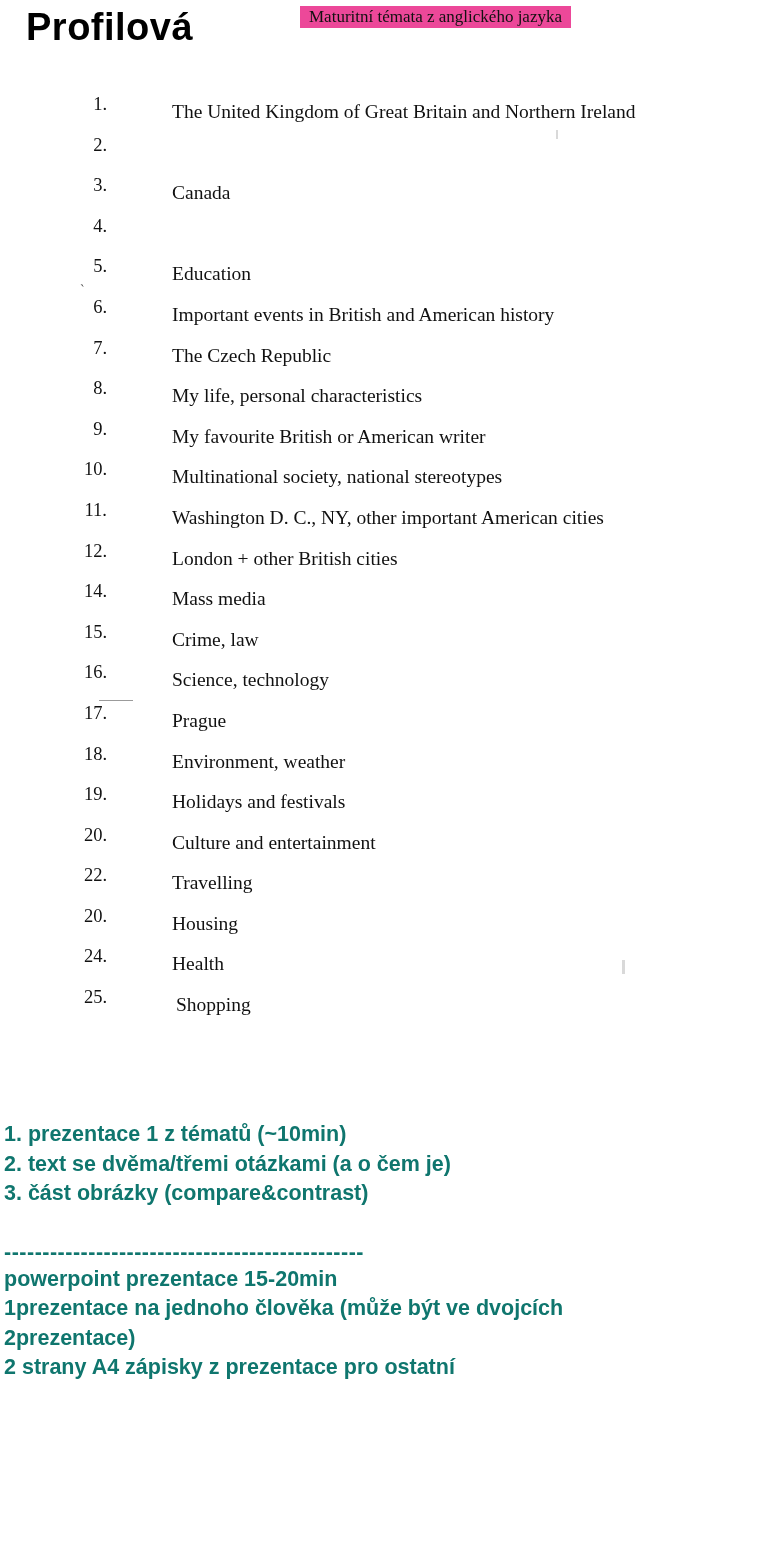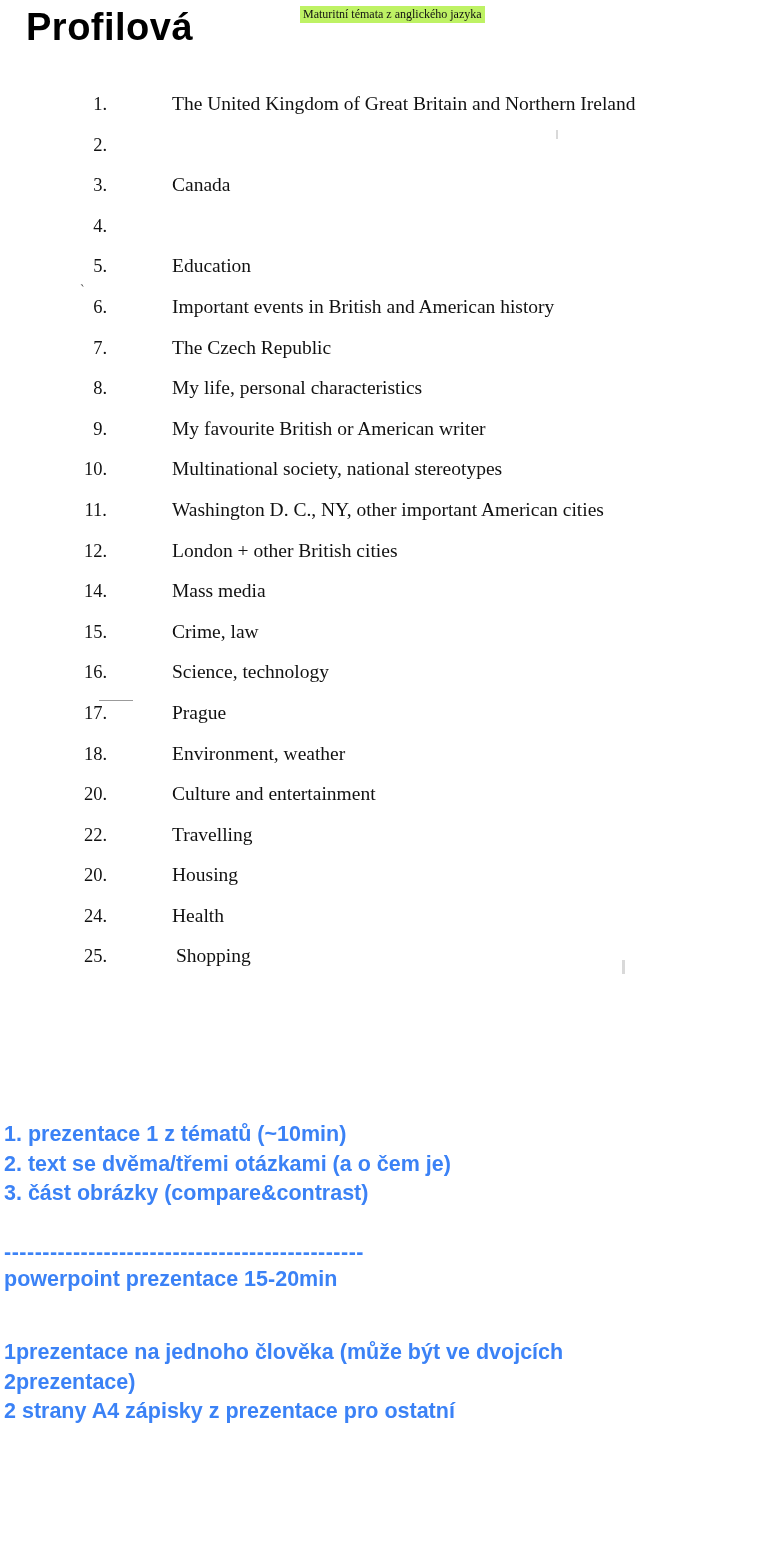--- a/index.html
+++ b/index.html
@@ -29,24 +29,24 @@
     font-weight: bold;
     font-size: 38px;
     letter-spacing: 0.5px;
     color: #000;
   }
   .header-subtitle {
     position: absolute;
     left: 300px;
     top: 6px;
     font-family: "Liberation Serif", serif;
-    font-size: 12px;
+    font-size: 17px;
     color: #111;
-    background: #bef264;
-    padding: 1px 3px;
+    background: #ec4899;
+    padding: 1px 9px;
     white-space: nowrap;
   }
 
   
   .topics {
     position: absolute;
     left: 0;
     top: 84px;
     width: 775px;
   }
@@ -61,21 +61,21 @@
     right: 668px;   
     top: 0;
     width: 60px;
     text-align: right;
     font-size: 18.5px;
     color: #121212;
   }
   .topic-label {
     position: absolute;
     left: 172px;
-    top: 0;
+    top: 8px;
     white-space: nowrap;
     color: #111;
   }
   
   .tick-mark {
     position: absolute;
     left: 79px;
     top: 282px;
     font-size: 15px;
     color: #4a4a4a;
@@ -93,42 +93,41 @@
   }
 
   
   .notes {
     position: absolute;
     left: 0;
     top: 1120px;
     width: 672px;
     font-family: "Liberation Sans", sans-serif;
     font-weight: bold;
-    color: #3b82f6;
+    color: #0f766e;
   }
   .note-line {
     font-size: 21.5px;
     line-height: 29.5px;
     padding-left: 4px;
     white-space: nowrap;
   }
   .note-gap {
     height: 30px;
   }
   .note-divider {
     font-size: 21.5px;
     line-height: 26px;
     padding-left: 4px;
     letter-spacing: 0.5px;
     white-space: nowrap;
   }
   .note-line.wrap {
     white-space: normal;
     max-width: 650px;
-    margin-top: 44px;
   }
 
   
   .speck {
     position: absolute;
     background: #d9d9d9;
   }
 </style>
 </head>
 <body>
@@ -200,20 +199,24 @@
   </div>
   <div class="topic-row">
     <span class="topic-num">17.</span>
     <span class="topic-label">Prague</span>
   </div>
   <div class="topic-row">
     <span class="topic-num">18.</span>
     <span class="topic-label">Environment, weather</span>
   </div>
   <div class="topic-row">
+    <span class="topic-num">19.</span>
+    <span class="topic-label">Holidays and festivals</span>
+  </div>
+  <div class="topic-row">
     <span class="topic-num">20.</span>
     <span class="topic-label">Culture and entertainment</span>
   </div>
   <div class="topic-row">
     <span class="topic-num">22.</span>
     <span class="topic-label">Travelling</span>
   </div>
   <div class="topic-row">
     <span class="topic-num">20.</span>
     <span class="topic-label">Housing</span>

